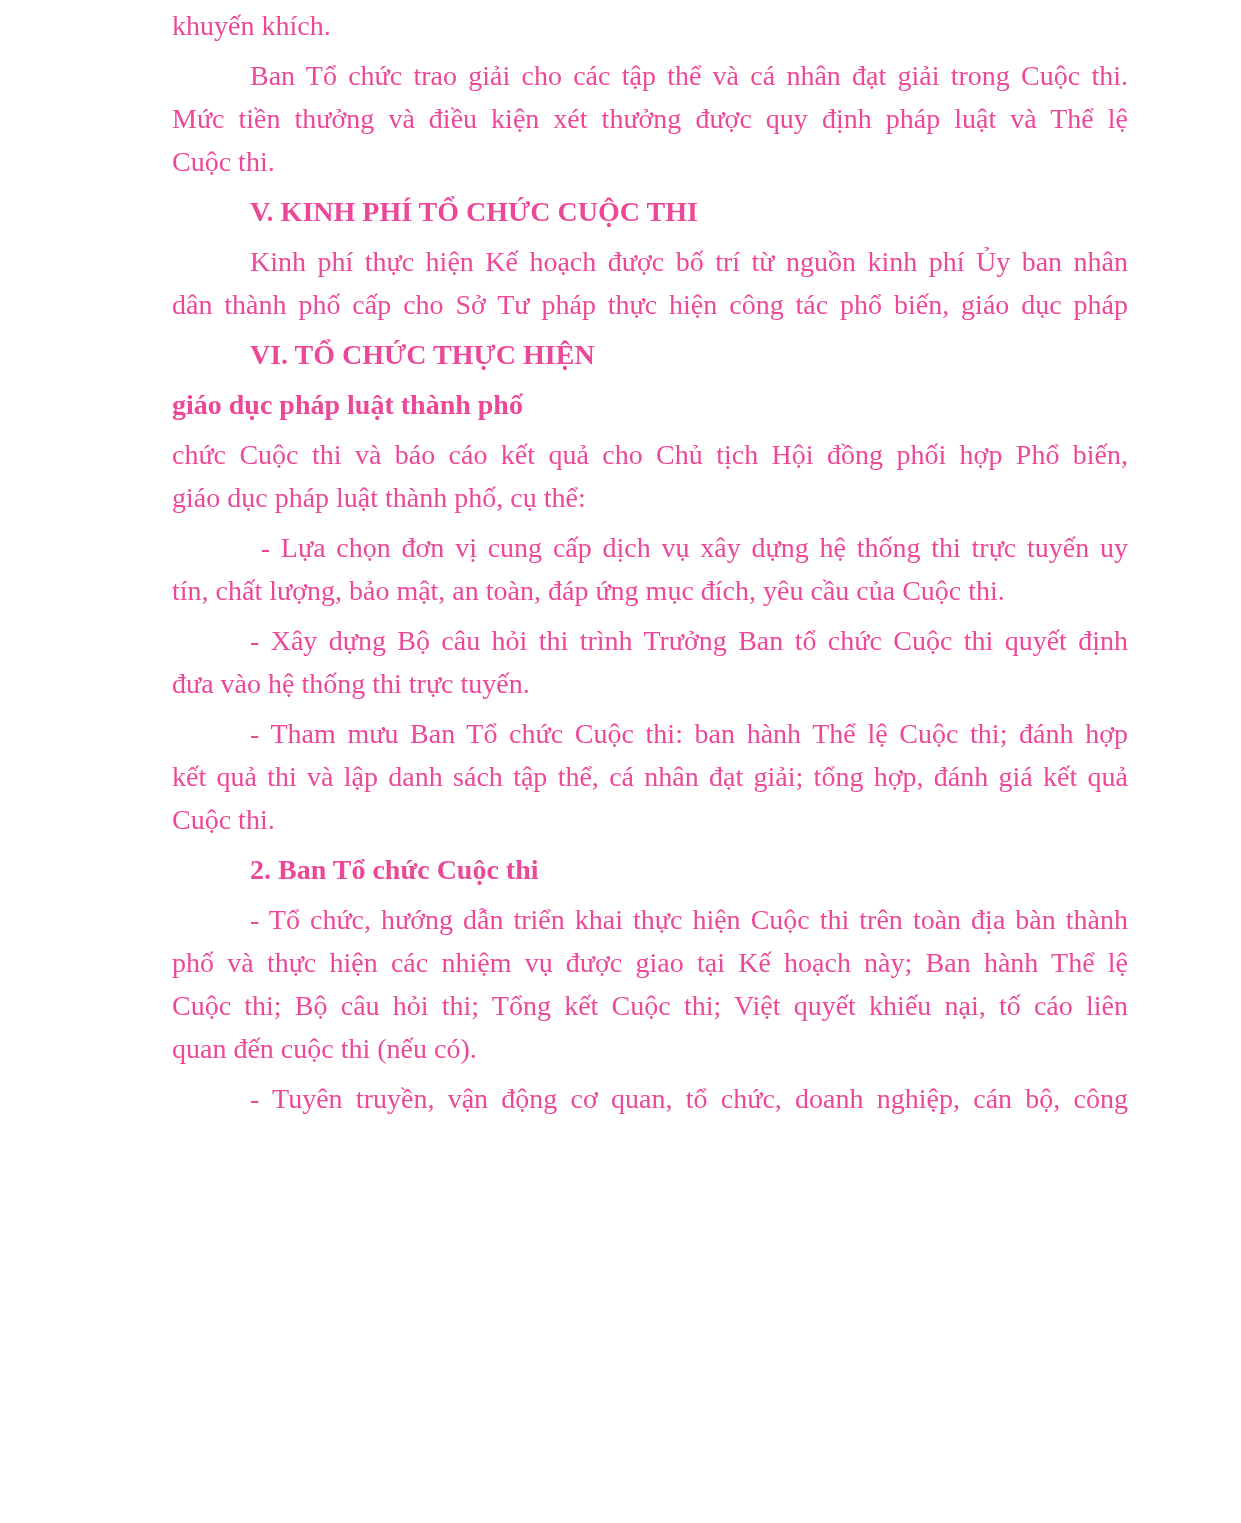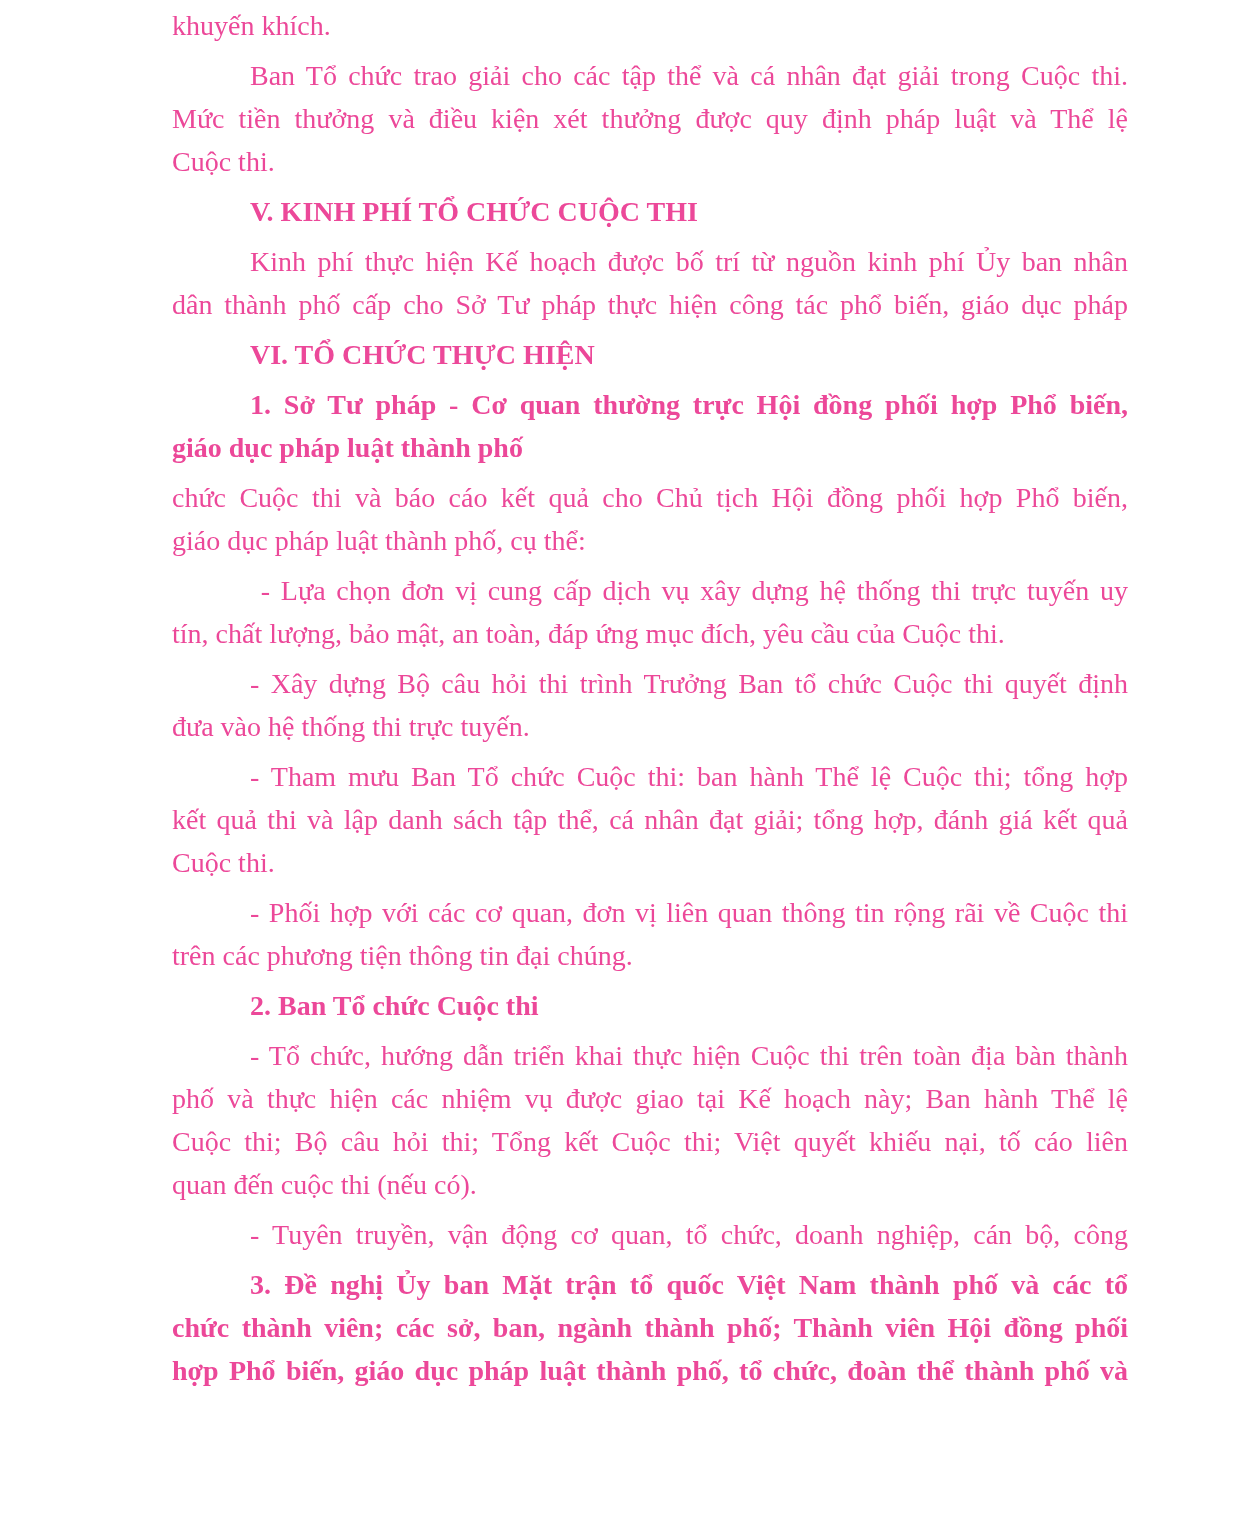--- a/index.html
+++ b/index.html
@@ -62,55 +62,45 @@
         <div class="line align-left first-indent">V. KINH PHÍ TỔ CHỨC CUỘC THI</div>
       </div>
       <div class="block">
         <div class="line first-indent">Kinh phí thực hiện Kế hoạch được bố trí từ nguồn kinh phí Ủy ban nhân</div>
         <div class="line">dân thành phố cấp cho Sở Tư pháp thực hiện công tác phổ biến, giáo dục pháp</div>
       </div>
       <div class="block bold">
         <div class="line align-left first-indent">VI. TỔ CHỨC THỰC HIỆN</div>
       </div>
       <div class="block bold">
-        <div class="line first-indent">1. Sở Tư pháp - Cơ quan thường trực Hội đồng phối hợp Phổ biến,</div>
         <div class="line align-left">giáo dục pháp luật thành phố</div>
       </div>
       <div class="block">
         <div class="line">chức Cuộc thi và báo cáo kết quả cho Chủ tịch Hội đồng phối hợp Phổ biến,</div>
         <div class="line align-left">giáo dục pháp luật thành phố, cụ thể:</div>
       </div>
       <div class="block">
         <div class="line first-indent">&nbsp;- Lựa chọn đơn vị cung cấp dịch vụ xây dựng hệ thống thi trực tuyến uy</div>
         <div class="line align-left">tín, chất lượng, bảo mật, an toàn, đáp ứng mục đích, yêu cầu của Cuộc thi.</div>
       </div>
       <div class="block">
         <div class="line first-indent">- Xây dựng Bộ câu hỏi thi trình Trưởng Ban tổ chức Cuộc thi quyết định</div>
         <div class="line align-left">đưa vào hệ thống thi trực tuyến.</div>
       </div>
       <div class="block">
-        <div class="line first-indent">- Tham mưu Ban Tổ chức Cuộc thi: ban hành Thể lệ Cuộc thi; tổng hợp</div>
+        <div class="line first-indent">- Tham mưu Ban Tổ chức Cuộc thi: ban hành Thể lệ Cuộc thi; đánh hợp</div>
         <div class="line">kết quả thi và lập danh sách tập thể, cá nhân đạt giải; tổng hợp, đánh giá kết quả</div>
         <div class="line align-left">Cuộc thi.</div>
-      </div>
-      <div class="block">
-        <div class="line first-indent">- Phối hợp với các cơ quan, đơn vị liên quan thông tin rộng rãi về Cuộc thi</div>
-        <div class="line align-left">trên các phương tiện thông tin đại chúng.</div>
       </div>
       <div class="block bold">
         <div class="line align-left first-indent">2. Ban Tổ chức Cuộc thi</div>
       </div>
       <div class="block">
         <div class="line first-indent">- Tổ chức, hướng dẫn triển khai thực hiện Cuộc thi trên toàn địa bàn thành</div>
         <div class="line">phố và thực hiện các nhiệm vụ được giao tại Kế hoạch này; Ban hành Thể lệ</div>
         <div class="line">Cuộc thi; Bộ câu hỏi thi; Tổng kết Cuộc thi; Việt quyết khiếu nại, tố cáo liên</div>
         <div class="line align-left">quan đến cuộc thi (nếu có).</div>
       </div>
       <div class="block">
         <div class="line first-indent">- Tuyên truyền, vận động cơ quan, tổ chức, doanh nghiệp, cán bộ, công</div>
       </div>
-      <div class="block bold">
-        <div class="line first-indent">3. Đề nghị Ủy ban Mặt trận tổ quốc Việt Nam thành phố và các tổ</div>
-        <div class="line">chức thành viên; các sở, ban, ngành thành phố; Thành viên Hội đồng phối</div>
-        <div class="line">hợp Phổ biến, giáo dục pháp luật thành phố, tổ chức, đoàn thể thành phố và</div>
-      </div>
     </div>
 </div>
 
 </body></html>

